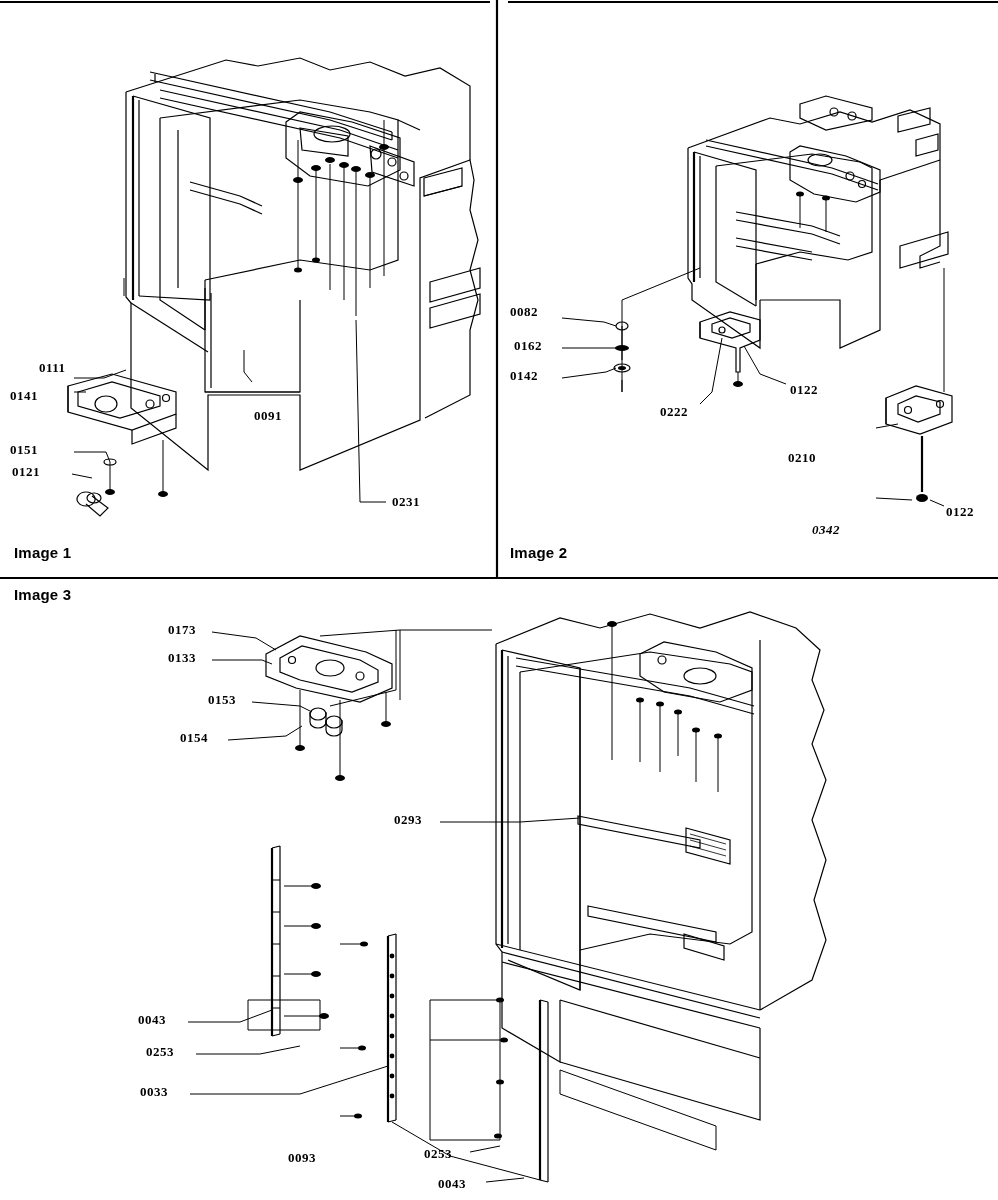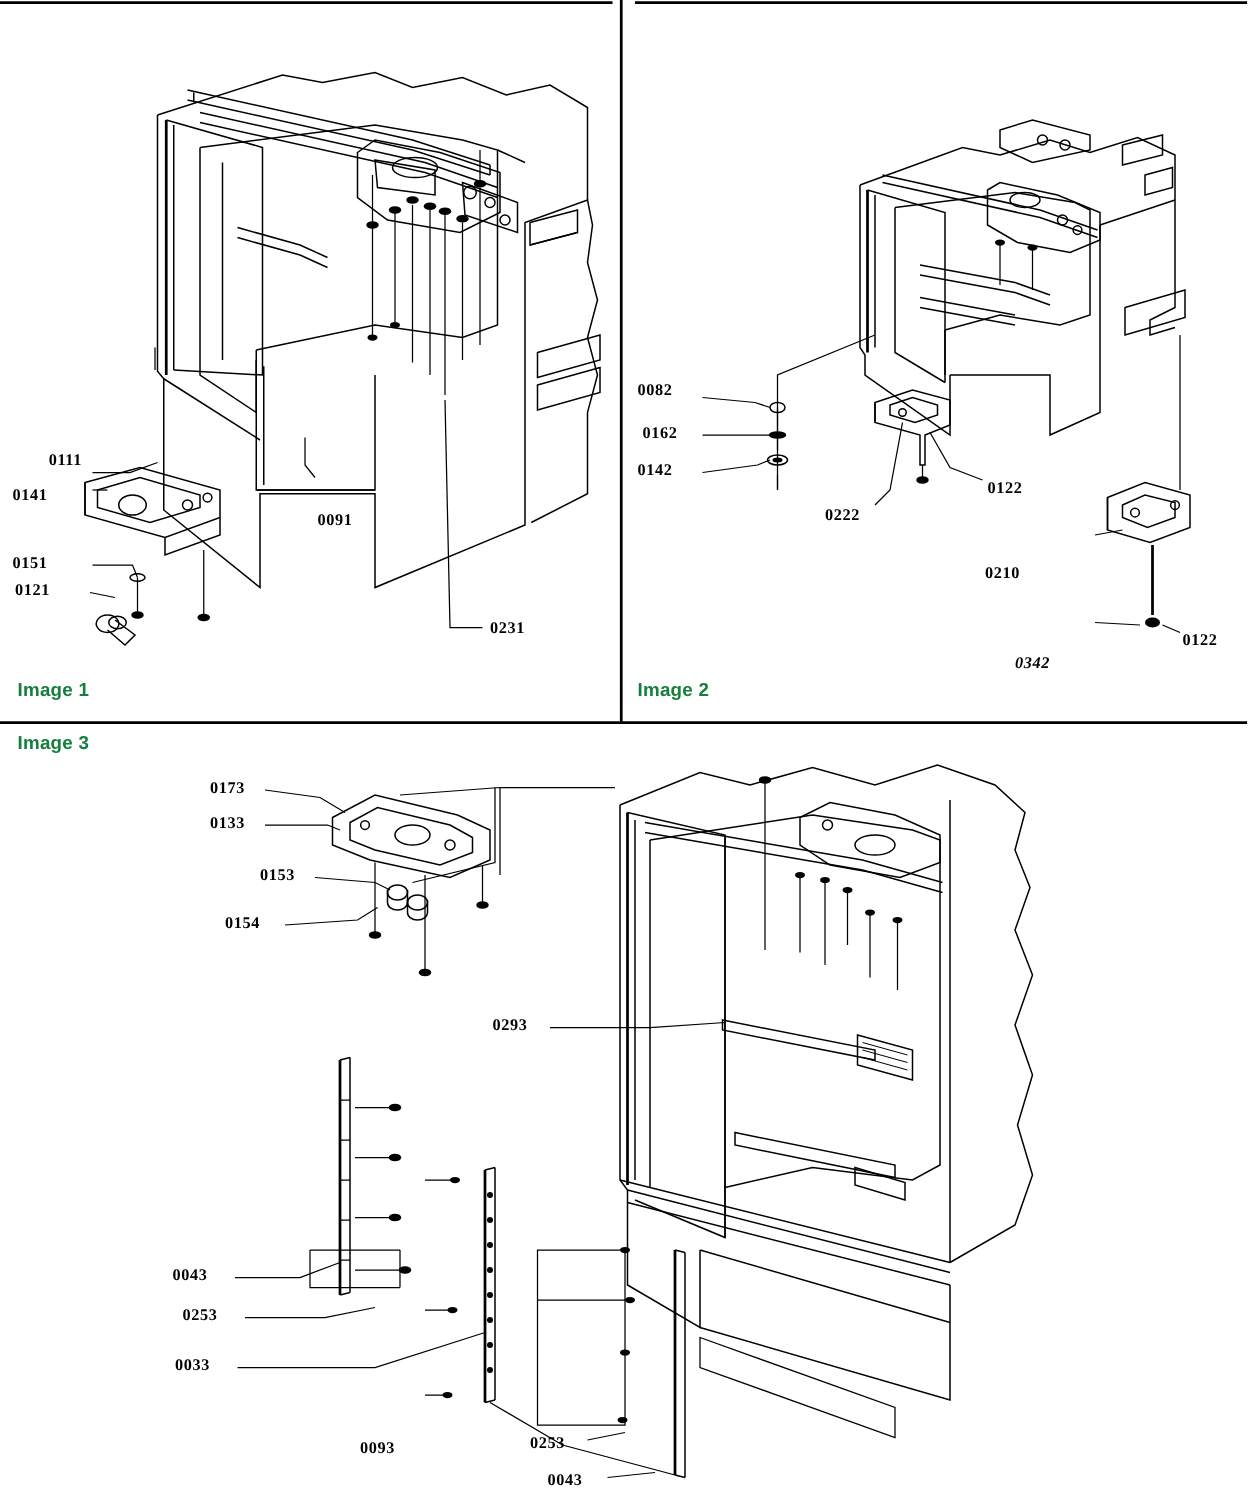--- a/index.html
+++ b/index.html
@@ -13,21 +13,21 @@
     height: 1200px;
     background: #ffffff;
     font-family: "Liberation Serif", serif;
     overflow: hidden;
   }
   .panel-label {
     position: absolute;
     font-family: "Liberation Sans", sans-serif;
     font-weight: bold;
     font-size: 15px;
-    color: #15803d;
+    color: #000000;
     letter-spacing: 0.2px;
   }
   .callout {
     position: absolute;
     font-family: "Liberation Serif", serif;
     font-weight: bold;
     font-size: 13px;
     color: #000;
     letter-spacing: 0.5px;
     white-space: nowrap;

